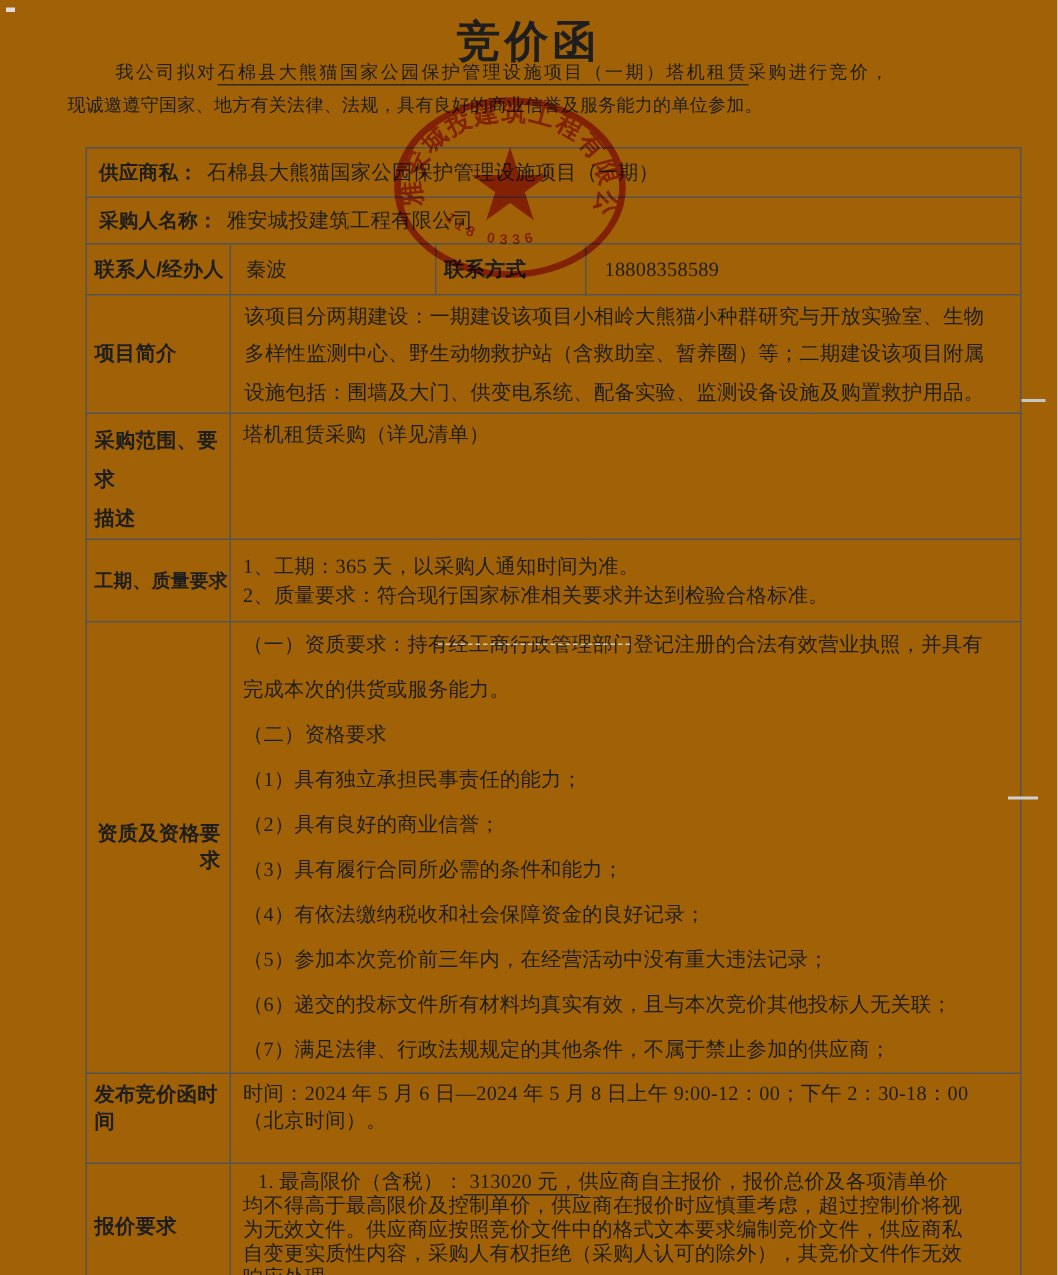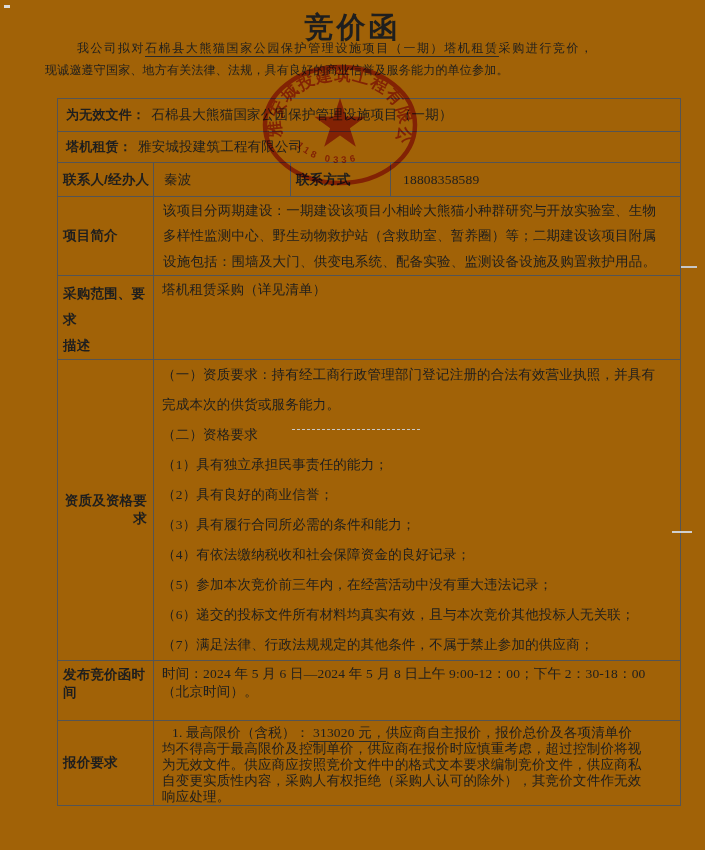--- a/index.html
+++ b/index.html
@@ -68,24 +68,24 @@
 
   <table class="doc">
     <colgroup>
         <col style="width:96px">
         <col style="width:137px">
         <col style="width:100px">
         <col style="width:290px">
       </colgroup>
     <tbody>
         <tr style="height:33px">
-      <td colspan="4" style="padding-left:8px"><b class="inl">为无效文件：</b><span>石棉县大熊猫国家公园保护管理设施项目（一期）</span></td>
+      <td colspan="4" style="padding-left:8px"><b class="inl">供应商私：</b><span>石棉县大熊猫国家公园保护管理设施项目（一期）</span></td>
     </tr>
     <tr style="height:31px">
-      <td colspan="4" style="padding-left:8px"><b class="inl">塔机租赁：</b><span>雅安城投建筑工程有限公司</span></td>
+      <td colspan="4" style="padding-left:8px"><b class="inl">采购人名称：</b><span>雅安城投建筑工程有限公司</span></td>
     </tr>
     <tr style="height:34px">
       <td class="lbl">联系人/经办人</td>
       <td style="padding-left:10px">秦波</td>
       <td class="lbl" style="padding-left:10px">联系方式</td>
       <td style="padding-left:12px">18808358589</td>
     </tr>
     <tr style="height:79px">
       <td class="lbl">项目简介</td>
       <td colspan="3" class="r4c">
@@ -93,20 +93,27 @@
         <div>多样性监测中心、野生动物救护站（含救助室、暂养圈）等；二期建设该项目附属</div>
         <div>设施包括：围墙及大门、供变电系统、配备实验、监测设备设施及购置救护用品。</div>
       </td>
     </tr>
     <tr style="height:62px">
       <td class="lbl lbl-wrap vtop r5l">
         <div>采购范围、要求</div>
         <div>描述</div>
       </td>
       <td colspan="3" class="vtop" style="padding-left:8px">塔机租赁采购（详见清单）</td>
+    </tr>
+    <tr style="height:55px">
+      <td class="lbl" style="font-size:12.5px">工期、质量要求</td>
+      <td colspan="3" class="r6c" style="padding-left:8px">
+        <div>1、工期：365 天，以采购人通知时间为准。</div>
+        <div>2、质量要求：符合现行国家标准相关要求并达到检验合格标准。</div>
+      </td>
     </tr>
     <tr style="height:300px">
       <td class="lbl lbl-wrap ctr">
         <div>资质及资格要</div>
         <div>求</div>
       </td>
       <td colspan="3" class="r7c">
         <div>（一）资质要求：持有经工商行政管理部门登记注册的合法有效营业执照，并具有</div>
         <div>完成本次的供货或服务能力。</div>
         <div>（二）资格要求</div>

